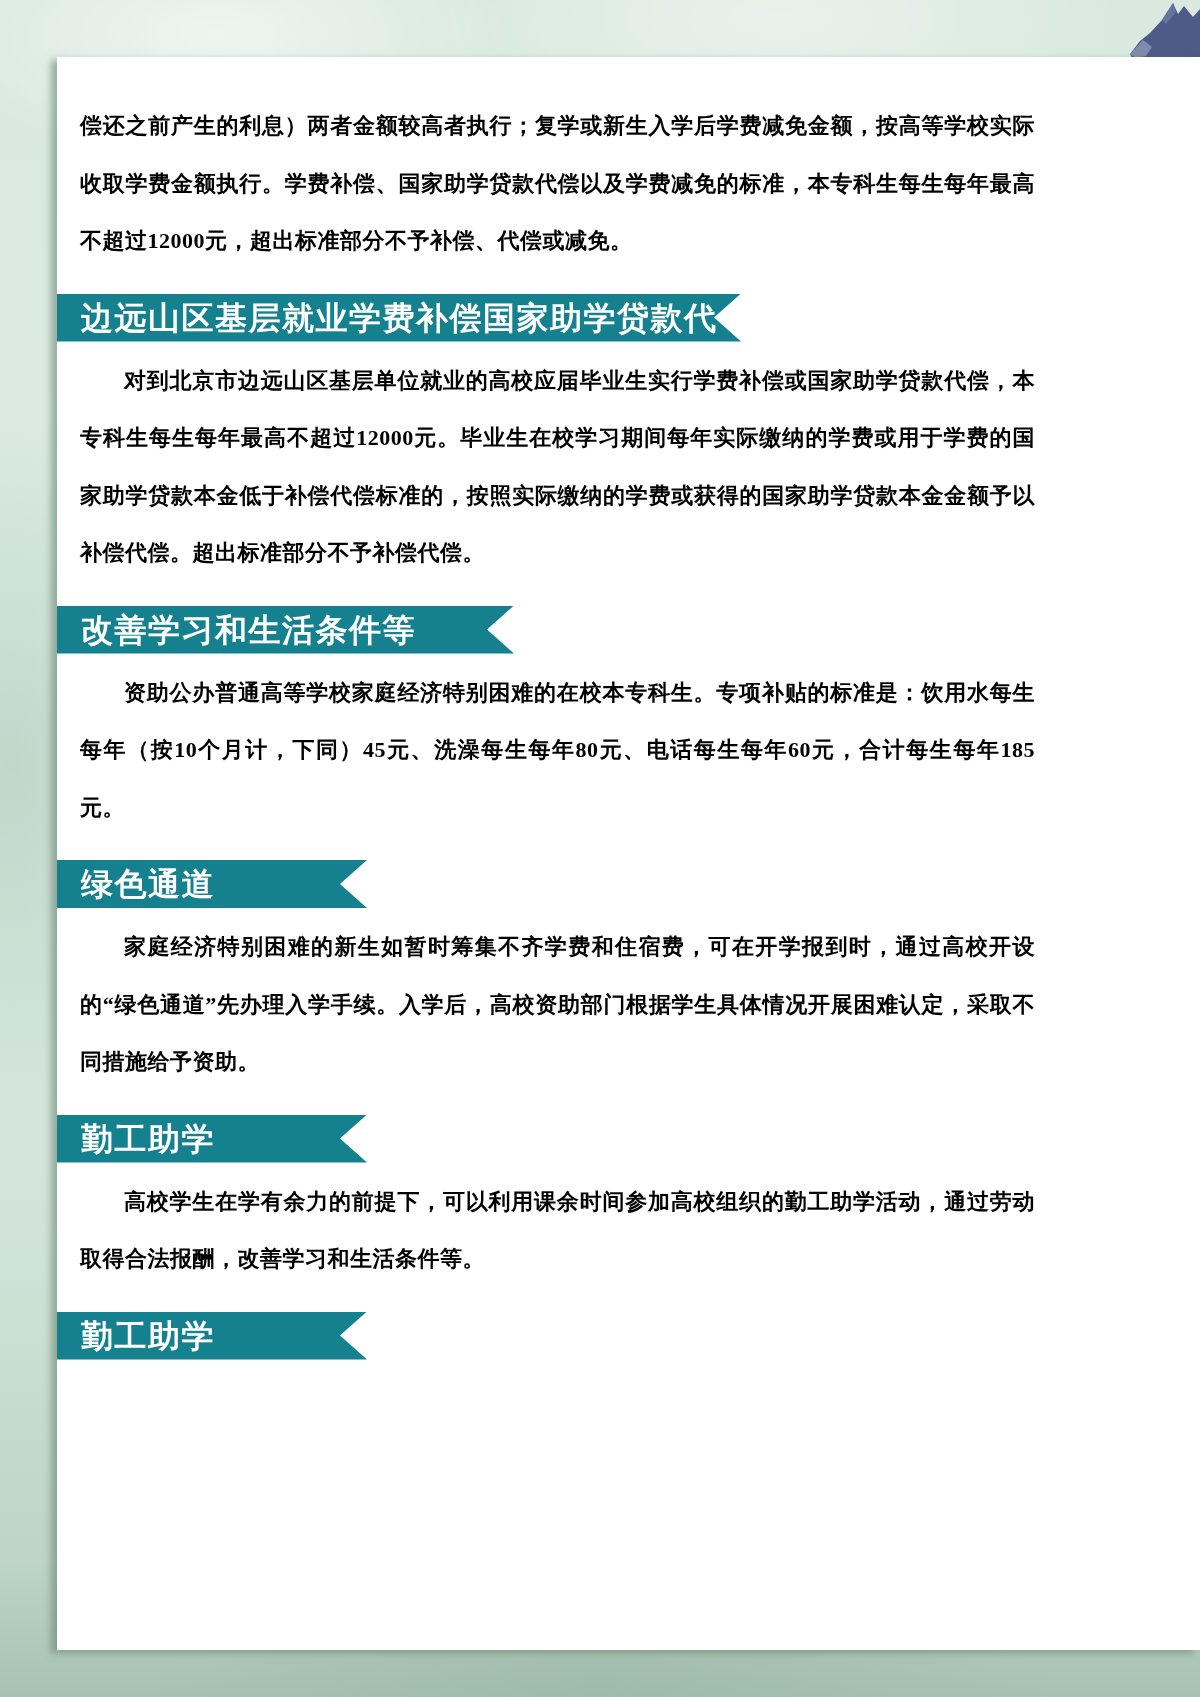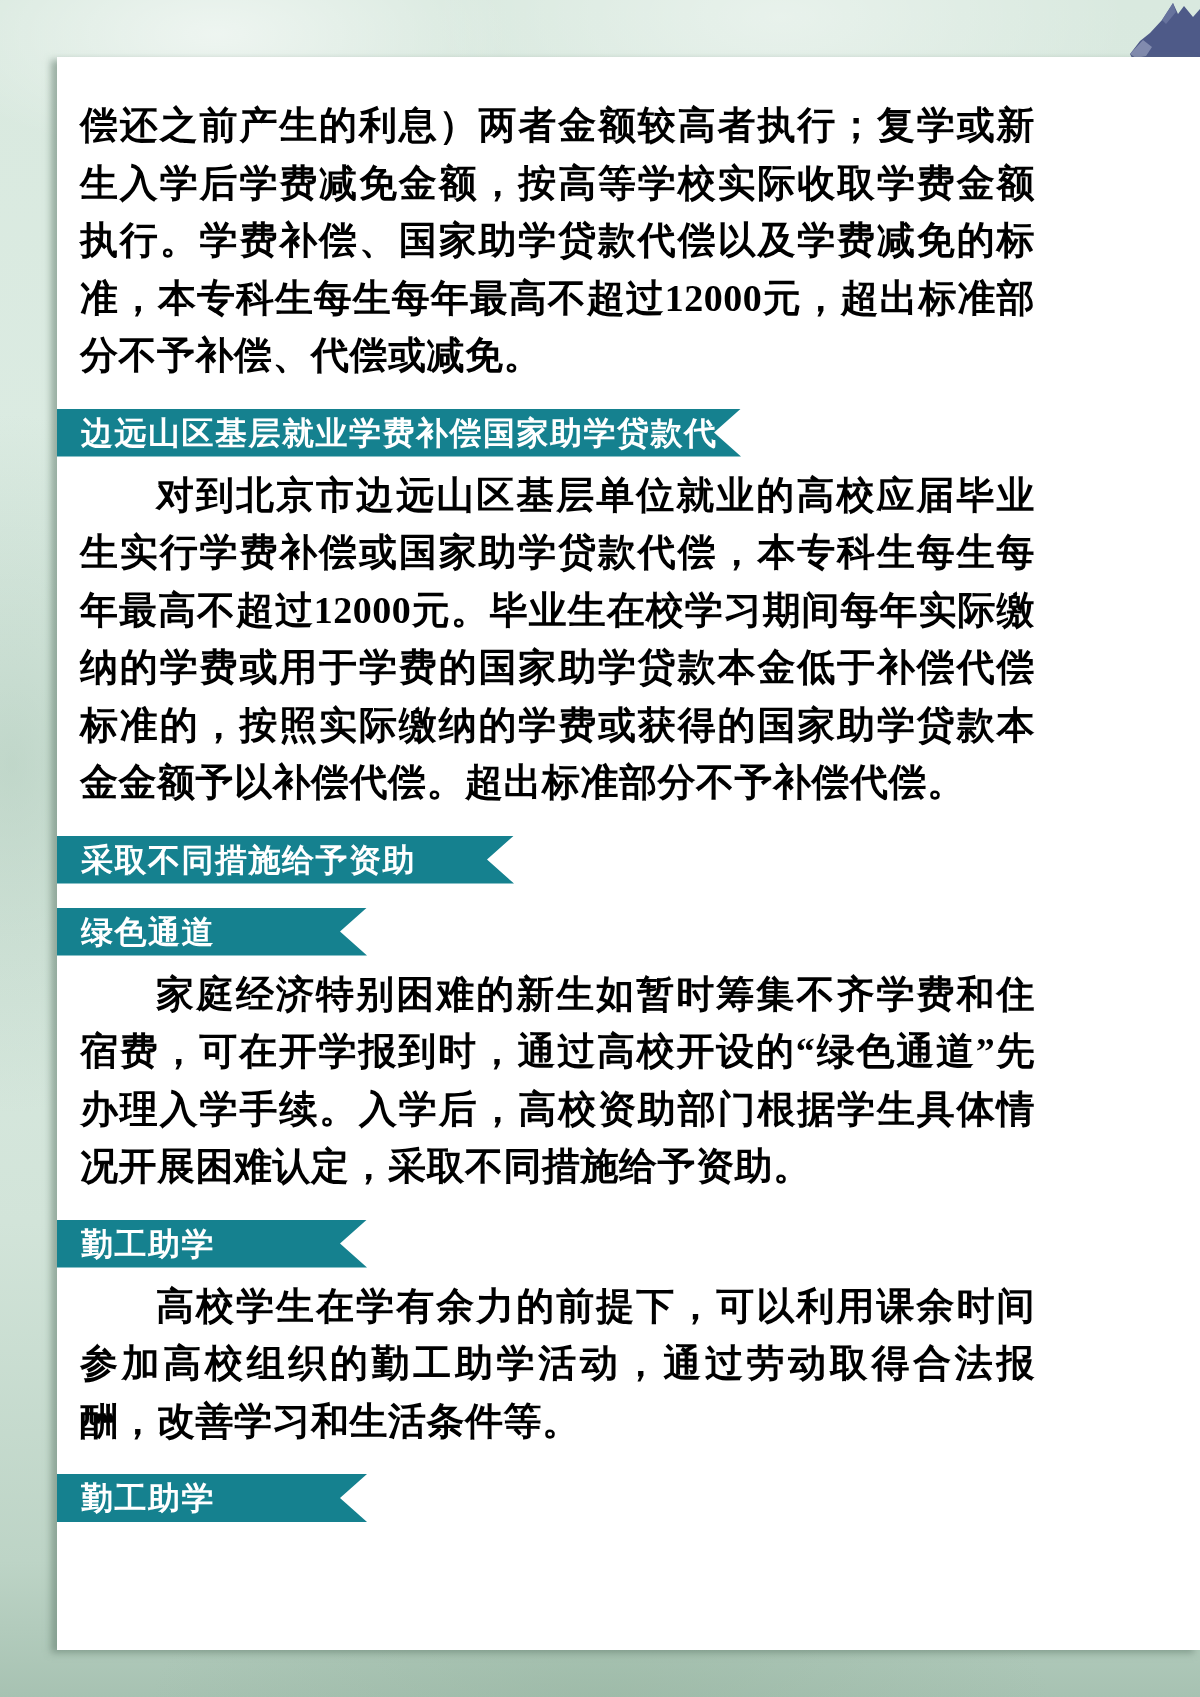--- a/index.html
+++ b/index.html
@@ -30,21 +30,21 @@
     box-shadow: -6px 3px 7px rgba(96, 122, 108, 0.55);
     z-index: 2;
   }
 
   .content {
     padding: 30px 165px 0 23px;
     color: #000;
   }
 
   .para {
-    font-size: 38px;
+    font-size: 22px;
     font-weight: 700;
     line-height: 57.5px;
     text-align: justify;
     letter-spacing: 0.5px;
     margin: 10px 0 0 0;
   }
   .para.indent { text-indent: 2em; }
 
   
   .banner {
@@ -80,22 +80,23 @@
 
     <section>
       <div class="banner w-lg">
         <span>边远山区基层就业学费补偿国家助学贷款代偿</span>
       </div>
       <p class="para indent">对到北京市边远山区基层单位就业的高校应届毕业生实行学费补偿或国家助学贷款代偿，本专科生每生每年最高不超过12000元。毕业生在校学习期间每年实际缴纳的学费或用于学费的国家助学贷款本金低于补偿代偿标准的，按照实际缴纳的学费或获得的国家助学贷款本金金额予以补偿代偿。超出标准部分不予补偿代偿。</p>
     </section>
 
     <section>
       <div class="banner w-md">
-        <span>采取不同措施给予资助</span>
+        <span>改善学习和生活条件等</span>
       </div>
+      <p class="para indent">资助公办普通高等学校家庭经济特别困难的在校本专科生。专项补贴的标准是：饮用水每生每年（按10个月计，下同）45元、洗澡每生每年80元、电话每生每年60元，合计每生每年185元。</p>
     </section>
 
     <section>
       <div class="banner w-sm">
         <span>绿色通道</span>
       </div>
       <p class="para indent">家庭经济特别困难的新生如暂时筹集不齐学费和住宿费，可在开学报到时，通过高校开设的“绿色通道”先办理入学手续。入学后，高校资助部门根据学生具体情况开展困难认定，采取不同措施给予资助。</p>
     </section>
 
     <section>

